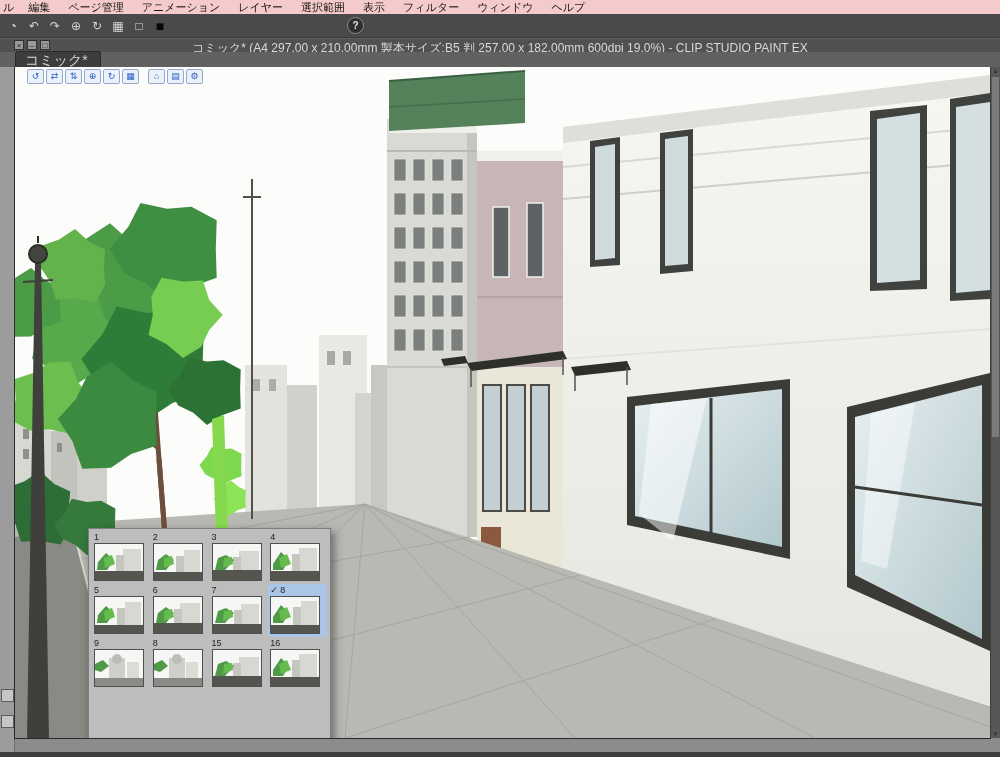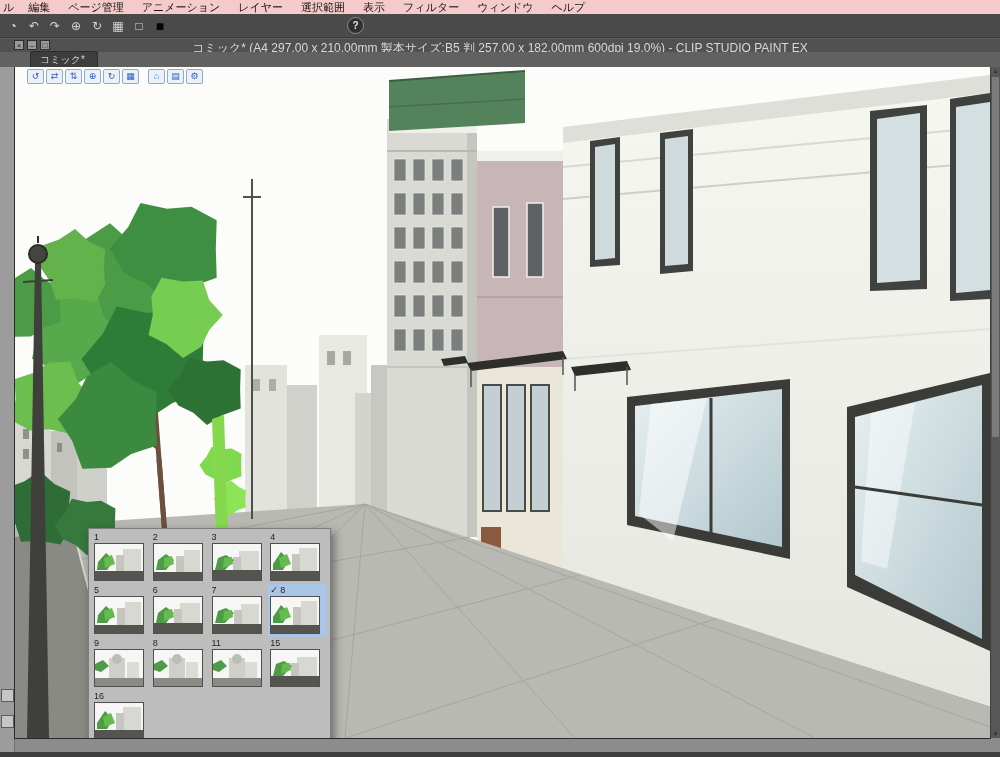--- a/index.html
+++ b/index.html
@@ -28,21 +28,21 @@
   #doctitlebar{position:absolute;left:0;top:38px;width:100%;height:14px;background:#515151;
                border-top:1px solid #606060;box-sizing:border-box;z-index:40;}
   .win-btn{position:absolute;top:1px;width:10px;height:10px;background:#9a9a9a;color:#1b1b1b;
            font-size:8px;line-height:10px;text-align:center;border:1px solid #2f2f2f;box-sizing:border-box;}
   #win-close{left:14px;} #win-min{left:27px;} #win-max{left:40px;}
   #doc-title{position:absolute;left:0;right:0;top:1px;text-align:center;font-size:12px;
              color:#d8d8d8;white-space:nowrap;overflow:hidden;}
 
   
   #tabstrip{position:absolute;left:0;top:52px;width:100%;height:15px;background:#616161;z-index:40;}
-  #canvas-tab{position:absolute;left:30px;bottom:0;background:#3d3d3d;color:#d6d6d6;font-size:10px;
+  #canvas-tab{position:absolute;left:15px;bottom:0;background:#3d3d3d;color:#d6d6d6;font-size:14px;
               line-height:12px;padding:2px 12px 1px 9px;border:1px solid #2b2b2b;border-bottom:none;
               border-radius:3px 3px 0 0;white-space:nowrap;}
 
   
   #workspace{position:absolute;left:0;top:67px;width:1000px;height:690px;}
   #left-strip{position:absolute;left:0;top:0;width:15px;height:685px;background:#9c9c9c;
               border-right:1px solid #6f6f6f;box-sizing:border-box;}
   .strip-box{position:absolute;left:1px;width:11px;height:11px;border:1px solid #5c5c5c;background:#c6c6c6;}
 
   #canvas{position:absolute;left:15px;top:0;width:975px;height:671px;background:#ffffff;
@@ -462,33 +462,20 @@
                 <rect width="48" height="36" fill="#f6f6f4"></rect>
                 <rect x="15" y="8" width="16" height="20" fill="#cfcfc9"></rect>
                 <circle cx="23" cy="9" r="5" fill="#bdbdb7"></circle>
                 <rect x="32" y="12" width="12" height="16" fill="#dcdcd6"></rect>
                 <polygon points="0,14 8,10 14,16 6,22 0,20" fill="#4e9a47"></polygon>
                 <rect x="0" y="28" width="48" height="8" fill="#8b8b85"></rect>
               </svg>
             </div>
           </div>
           <div class="thumb-cell">
-            <div class="thumb-num">11</div>
-            <div class="thumb-img">
-              <svg width="48" height="36" viewBox="0 0 48 36">
-                <rect width="48" height="36" fill="#f6f6f4"></rect>
-                <rect x="16" y="8" width="16" height="20" fill="#cfcfc9"></rect>
-                <circle cx="24" cy="9" r="5" fill="#bdbdb7"></circle>
-                <rect x="32" y="12" width="12" height="16" fill="#dcdcd6"></rect>
-                <polygon points="0,14 8,10 14,16 6,22 0,20" fill="#4e9a47"></polygon>
-                <rect x="0" y="28" width="48" height="8" fill="#8b8b85"></rect>
-              </svg>
-            </div>
-          </div>
-          <div class="thumb-cell">
             <div class="thumb-num">15</div>
             <div class="thumb-img">
               <svg width="48" height="36" viewBox="0 0 48 36">
                 <rect width="48" height="36" fill="#f6f6f4"></rect>
                 <rect x="26" y="7" width="20" height="23" fill="#d8d8d2"></rect>
                 <rect x="20" y="13" width="8" height="17" fill="#c6c6c0"></rect>
                 <polygon points="5,14 13,11 21,16 12,26 2,26" fill="#4e9a47"></polygon>
                 <polygon points="11,14 19,13 20,20 10,24" fill="#66bb4e"></polygon>
                 <rect x="0" y="26" width="48" height="10" fill="#55554f"></rect>
               </svg>

